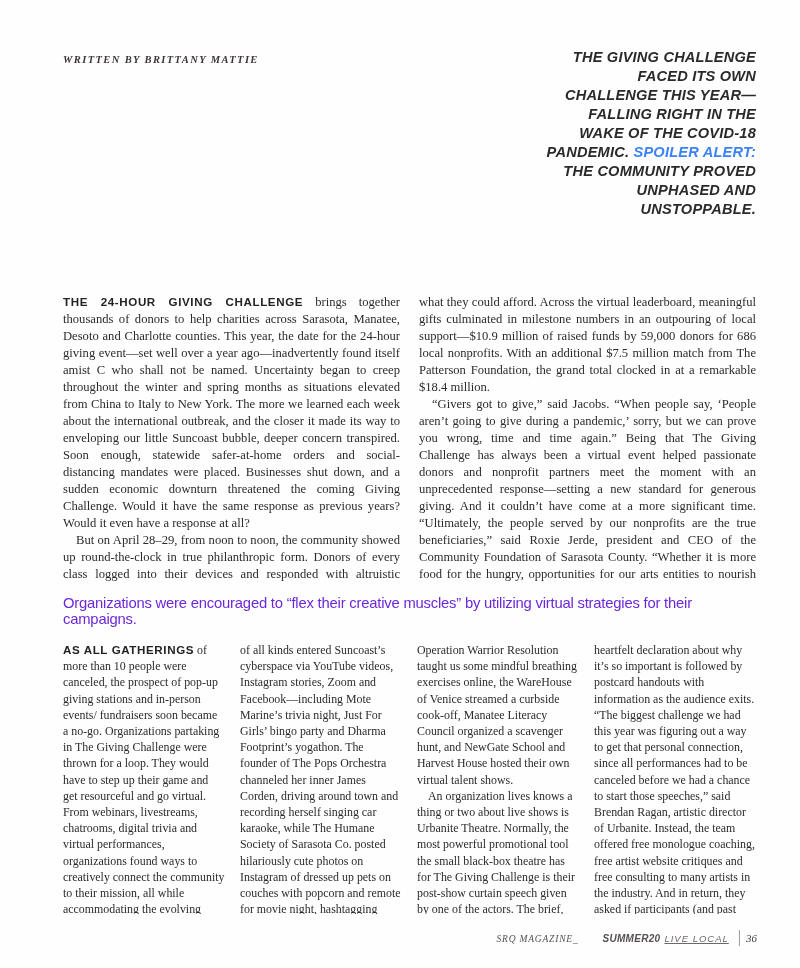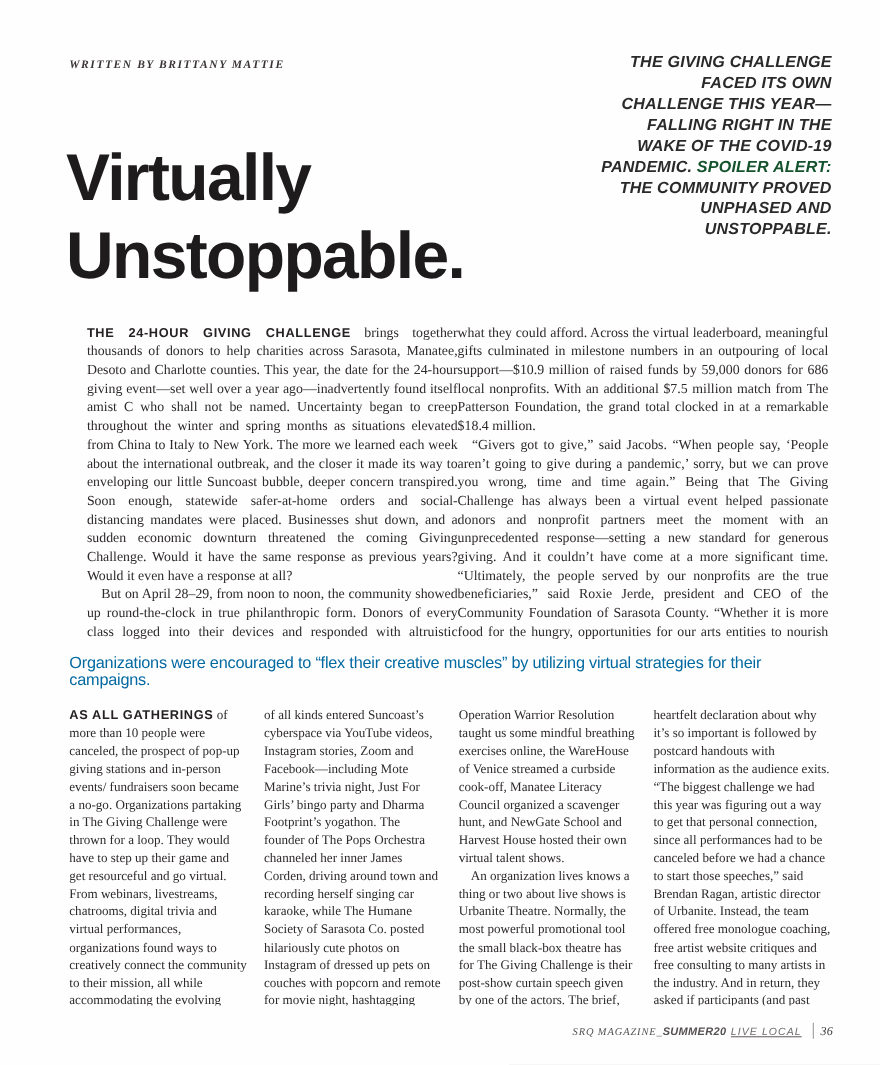--- a/index.html
+++ b/index.html
@@ -16,33 +16,33 @@
     letter-spacing:1.4px; color:#3b3537;
   }
 
   
   .deck {
     position:absolute; top:48px; right:44px; width:212px;
     text-align:right;
     font:italic 700 14.6px "Liberation Sans", sans-serif;
     line-height:19px; color:#2b2a2b; letter-spacing:0.2px;
   }
-  .deck .highlight { color:#14532d; }
+  .deck .highlight { color:#3b82f6; }
 
   
   .headline {
     position:absolute; left:60px; top:126px; margin:0; width:560px;
     font:800 60px "Liberation Sans", sans-serif;
     letter-spacing:-1.5px; line-height:71px; color:#1e1b1c;
   }
 
   
   .two-col {
     position:absolute; left:63px; top:294px; width:694px; height:292px;
-    display:flex; overflow:hidden;margin-left:16px;
+    display:flex; gap:19px; overflow:hidden;
   }
   .col {
     width:337px; text-align:justify;
     font:12.6px/17px "Liberation Serif", serif; color:#2e2a2b;
   }
   .col p { margin:0; }
   .col p.indent { text-indent:13px; }
   .leadin {
     font:700 11.6px "Liberation Sans", sans-serif;
     letter-spacing:0.6px; color:#262223;
@@ -50,55 +50,54 @@
 
   
   .section2 { position:absolute; left:63px; top:592px; width:694px; }
   .section2 h2 {
     margin:0; font:800 30px "Liberation Sans", sans-serif;
     letter-spacing:-0.6px; color:#2b2829; line-height:34px;
   }
   .section2 .subtitle {
     margin-top:3px;
     font:400 14.8px "Liberation Sans", sans-serif;
-    color:#0369a1; letter-spacing:-0.2px;
+    color:#6d28d9; letter-spacing:-0.2px;
   }
   .four-col {
     margin-top:15px; display:flex; gap:15px;
     height:272px; overflow:hidden;
   }
   .fcol {
     width:162px;
     font:11.9px/16.2px "Liberation Serif", serif;
     color:#2e2a2b; text-align:left;
   }
   .fcol p { margin:0; }
   .fcol p.indent { text-indent:11px; }
 
   
   .footer {
     position:absolute; right:43px; top:928px;
     color:#555052; white-space:nowrap;
   }
   .f-mag  { font:italic 400 9.5px "Liberation Serif", serif; letter-spacing:0.8px;margin-left:16px; }
-  .f-issue{ font:italic 800 10px "Liberation Sans", sans-serif; letter-spacing:0.3px; }
+  .f-issue{ font:italic 800 10px "Liberation Sans", sans-serif; letter-spacing:0.3px;margin-left:24px; }
   .f-sec  { font:italic 400 9.5px "Liberation Sans", sans-serif; letter-spacing:1px; color:#6d686a; margin-left:4px;text-decoration:underline; }
   .f-div  { color:#8a8587; margin:0 5px 0 9px; }
   .f-page { font:italic 400 11px "Liberation Serif", serif; color:#444041; }
 </style>
 </head>
 <body>
 
 <div class="page">
 
   <div class="byline">WRITTEN BY BRITTANY MATTIE</div>
 
-  <div class="deck"><span>THE GIVING CHALLENGE FACED ITS OWN CHALLENGE THIS YEAR—FALLING RIGHT IN THE WAKE OF THE COVID-19 PANDEMIC. </span><span class="highlight">SPOILER ALERT:</span><span> THE COMMUNITY PROVED UNPHASED AND UNSTOPPABLE.</span></div>
+  <div class="deck"><span>THE GIVING CHALLENGE FACED ITS OWN CHALLENGE THIS YEAR—FALLING RIGHT IN THE WAKE OF THE COVID-18 PANDEMIC. </span><span class="highlight">SPOILER ALERT:</span><span> THE COMMUNITY PROVED UNPHASED AND UNSTOPPABLE.</span></div>
 
-  <h1 class="headline">Virtually Unstoppable.</h1>
 
   <div class="two-col">
     <div class="col">
       <p class="p"><span class="leadin">THE 24-HOUR GIVING CHALLENGE</span><span> brings together thousands of donors to help charities across Sarasota, Manatee, Desoto and Charlotte counties. This year, the date for the 24-hour giving event—set well over a year ago—inadvertently found itself amist C who shall not be named. Uncertainty began to creep throughout the winter and spring months as situations elevated from China to Italy to New York. The more we learned each week about the international outbreak, and the closer it made its way to enveloping our little Suncoast bubble, deeper concern transpired. Soon enough, statewide safer-at-home orders and social-distancing mandates were placed. Businesses shut down, and a sudden economic downturn threatened the coming Giving Challenge. Would it have the same response as previous years? Would it even have a response at all?</span></p>
       <p class="indent">But on April 28–29, from noon to noon, the community showed up round-the-clock in true philanthropic form. Donors of every class logged into their devices and responded with altruistic resiliency. Even those left unemployed and disrupted in their lives stepped up to give</p>
     </div>
     <div class="col">
       <p>what they could afford. Across the virtual leaderboard, meaningful gifts culminated in milestone numbers in an outpouring of local support—$10.9 million of raised funds by 59,000 donors for 686 local nonprofits. With an additional $7.5 million match from The Patterson Foundation, the grand total clocked in at a remarkable $18.4 million.</p>
       <p class="indent"><span>“Givers got to give,” said Jacobs. “When people say, ‘People aren’t going to give during a pandemic,’ sorry, but we can prove you wrong, time and time again.” Being that The Giving Challenge has always been a virtual event helped passionate donors and nonprofit partners meet the moment with an unprecedented response—setting a new standard for generous giving. And it couldn’t have come at a more significant time. “Ultimately, the people served by our nonprofits are the true beneficiaries,” said Roxie Jerde, president and CEO of the Community Foundation of Sarasota County. “Whether it is more food for the hungry, opportunities for our arts entities to nourish our soul with creativity or environmental groups to reconnect us with nature, all our nonprofit partners form a beautiful mosaic that makes our community so beloved.”</span></p>
     </div>

